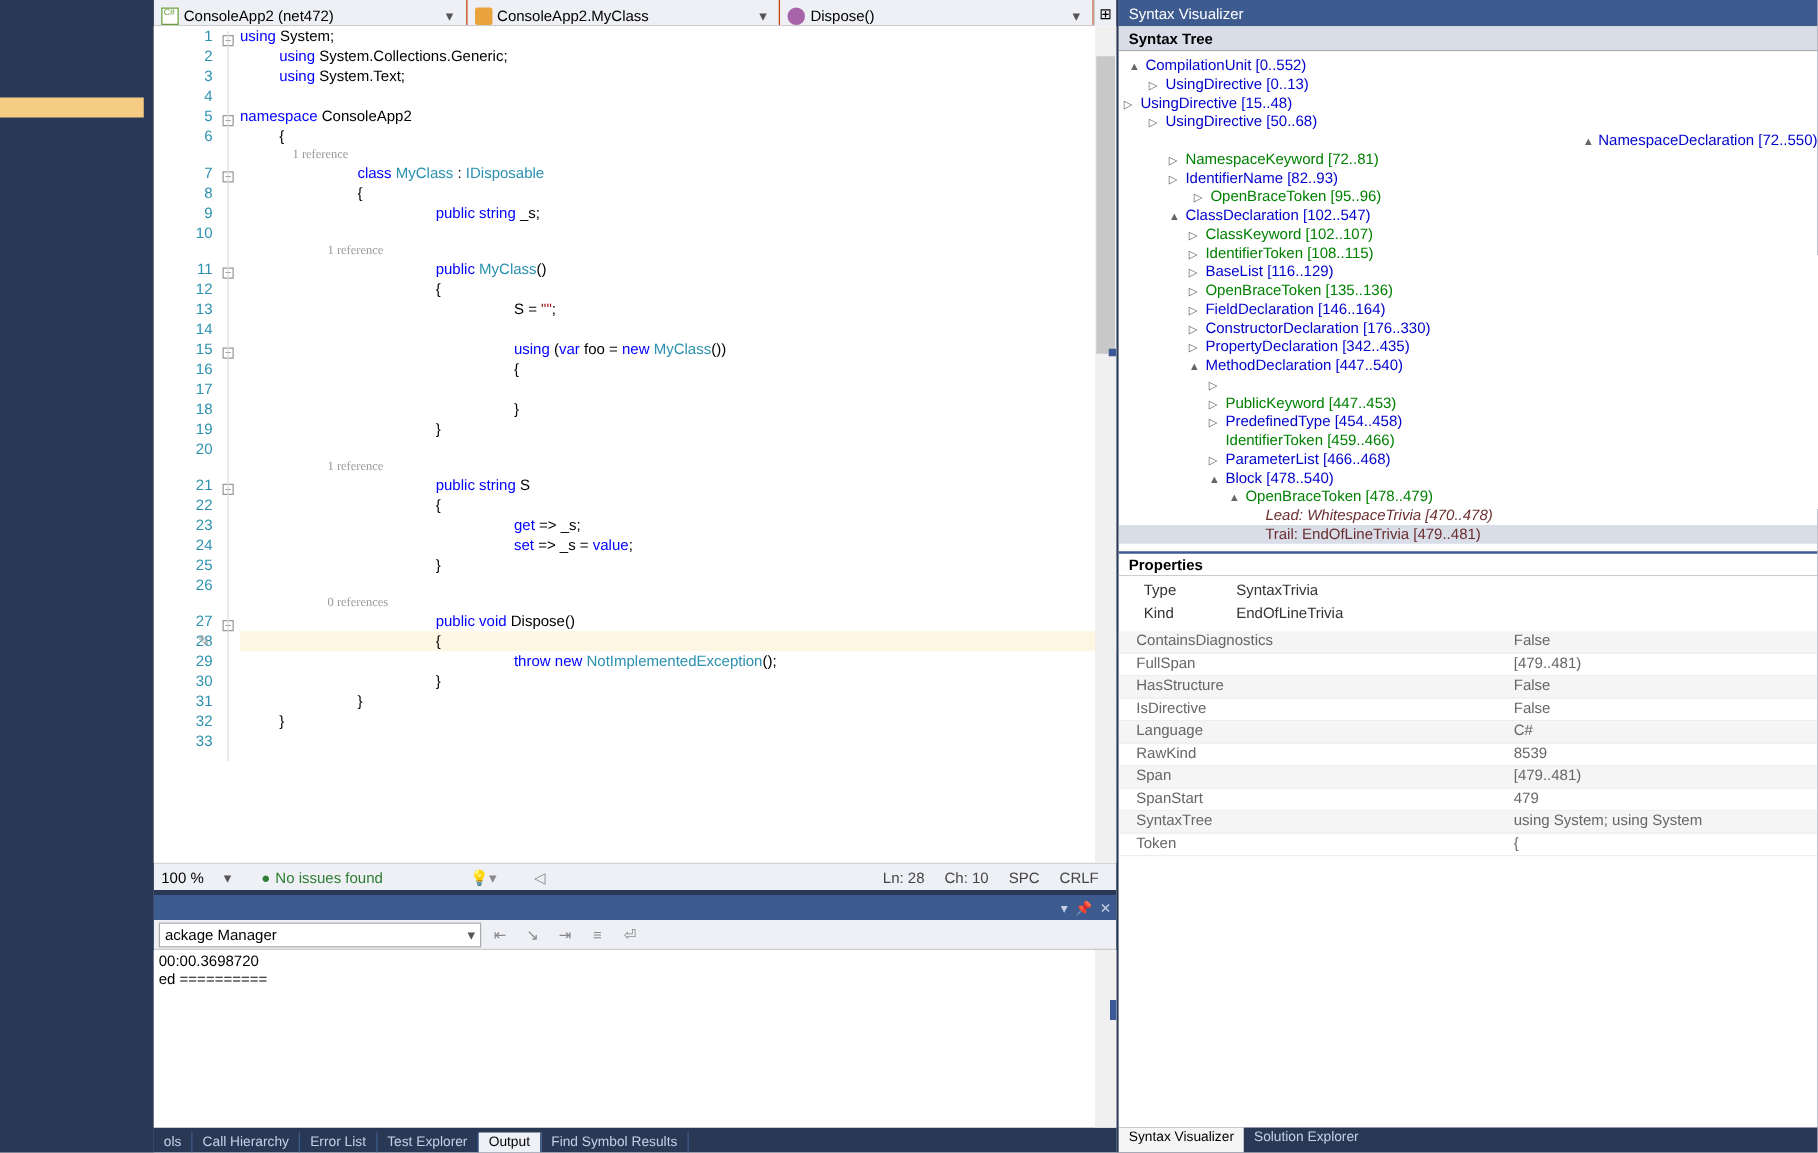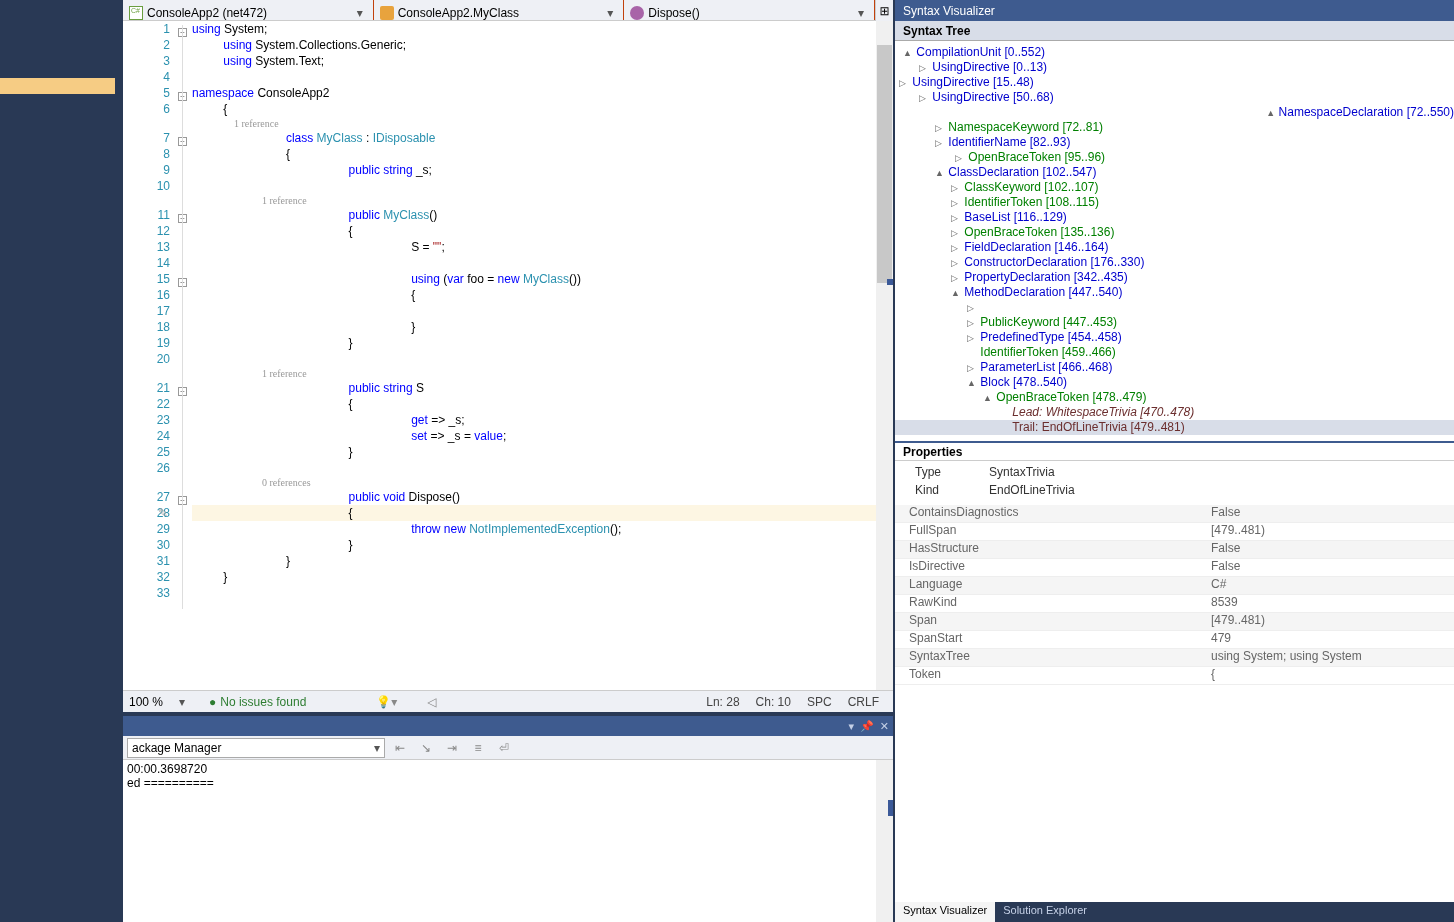--- a/index.html
+++ b/index.html
@@ -232,20 +232,28 @@
         <div class="tb-btn">≡</div>
         <div class="tb-btn">⏎</div>
       </div>
       <div class="bp-content">
         <div>00:00.3698720</div>
         <div>ed ==========</div>
         <div style="position:absolute;right:0;top:0;width:17px;height:100%;background:#f0f0f0">
           <div style="position:absolute;right:0;top:40px;width:5px;height:16px;background:#3b5998"></div>
         </div>
       </div>
+      <div class="bp-tabs" id="bptabs">
+          <div class="tab">ols</div>
+          <div class="tab">Call Hierarchy</div>
+          <div class="tab">Error List</div>
+          <div class="tab">Test Explorer</div>
+          <div class="tab act">Output</div>
+          <div class="tab">Find Symbol Results</div>
+        </div>
     </div>
   </div>
 
   <div class="right-col">
     <div class="sv-title">Syntax Visualizer</div>
     <div class="st-header">Syntax Tree</div>
     <div class="tree" id="tree">
         <div class="tree-node" style="padding-left: 8px;"><span class="exp">▲</span> <span class="tn-blue">CompilationUnit [0..552)</span></div>
         <div class="tree-node" style="padding-left: 24px;"><span class="exp">▷</span> <span class="tn-blue">UsingDirective [0..13)</span></div>
         <div class="tree-node" style=""><span class="exp">▷</span> <span class="tn-blue">UsingDirective [15..48)</span></div>

